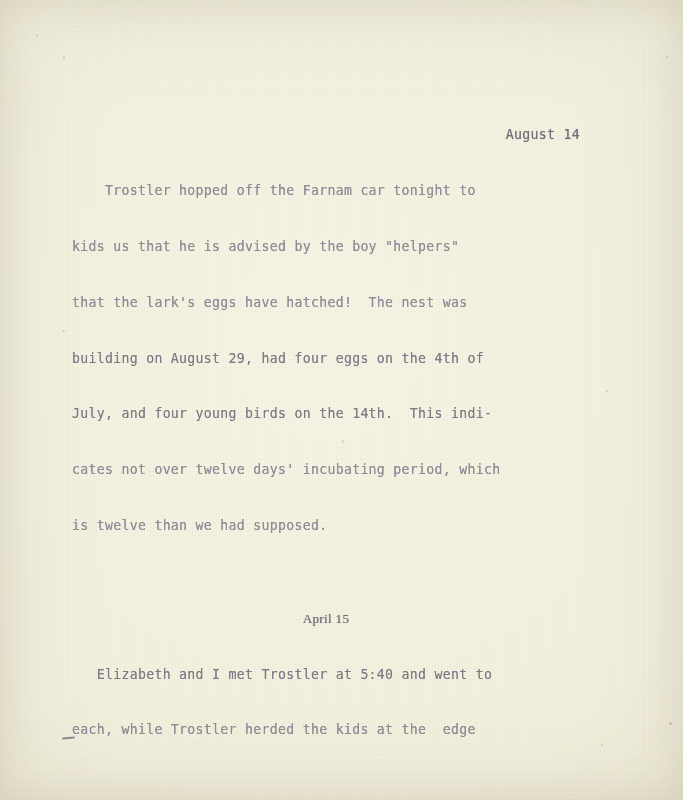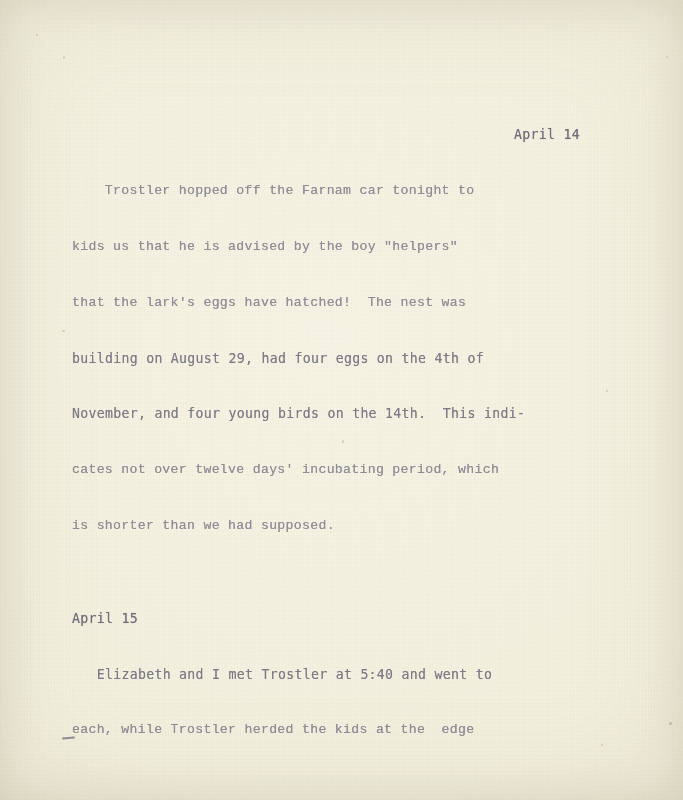--- a/index.html
+++ b/index.html
@@ -59,21 +59,21 @@
     text-shadow: 0 0 0.6px rgba(110,108,120,0.55);
   }
   .dateline {
     color: #6f6e7c;
     text-shadow: 0 0 0.7px rgba(100,98,112,0.6);
   }
   .block {
     white-space: pre;
   }
   
-  .fade1 { color: #8d8c97; font-family: Liberation Mono, monospace; }
+  .fade1 { color: #8d8c97; }
 
   
   .stray-dash {
     position: absolute;
     left: 62px;
     top: 737px;
     width: 13px;
     height: 2px;
     background: #6e6c78;
     transform: rotate(-4deg);
@@ -106,31 +106,31 @@
   <span class="fleck f3"></span>
   <span class="fleck f4"></span>
   <span class="fleck f5"></span>
   <span class="fleck f6"></span>
   <span class="fleck f7"></span>
   <span class="fleck f8"></span>
 
   <div id="typed">
 
     
-    <div class="dateline" style="text-align:right; padding-right:62px;">April 14</div>
+    <div class="dateline" style="text-align:right; padding-right:62px;">August 14</div>
     <div class="block fade1">    Trostler hopped off the Farnam car tonight to</div>
     <div class="block fade1">kids us that he is advised by the boy "helpers"</div>
     <div class="block fade1">that the lark's eggs have hatched!  The nest was</div>
     <div class="block">building on August 29, had four eggs on the 4th of</div>
-    <div class="block">November, and four young birds on the 14th.  This indi-</div>
+    <div class="block">July, and four young birds on the 14th.  This indi-</div>
     <div class="block fade1">cates not over twelve days' incubating period, which</div>
-    <div class="block fade1">is shorter than we had supposed.</div>
+    <div class="block fade1">is twelve than we had supposed.</div>
 
     
-    <div class="dateline" style="text-align:left; padding-right:62px;">April 15</div>
+    <div class="dateline" style="text-align:center; padding-right:62px;font-family:Liberation Serif, serif;">April 15</div>
     <div class="block">   Elizabeth and I met Trostler at 5:40 and went to</div>
     <div class="block fade1">each, while Trostler herded the kids at the  edge</div>
     
     
     
     
     
     
     
     

